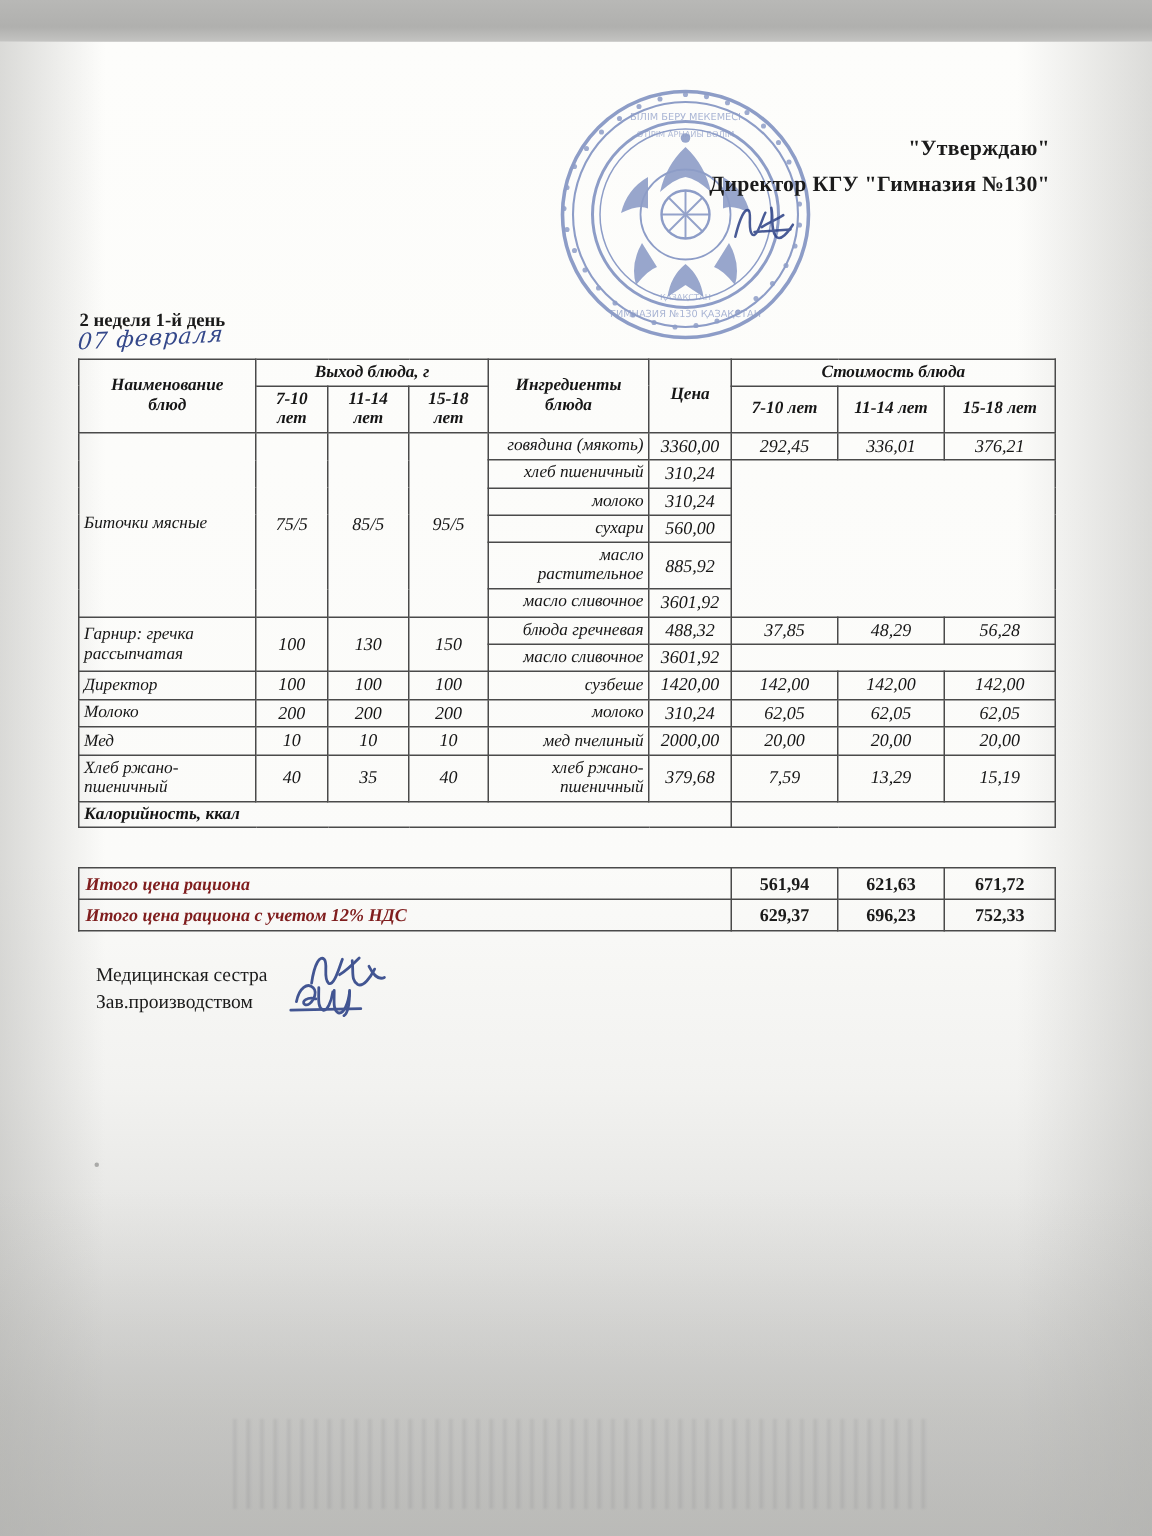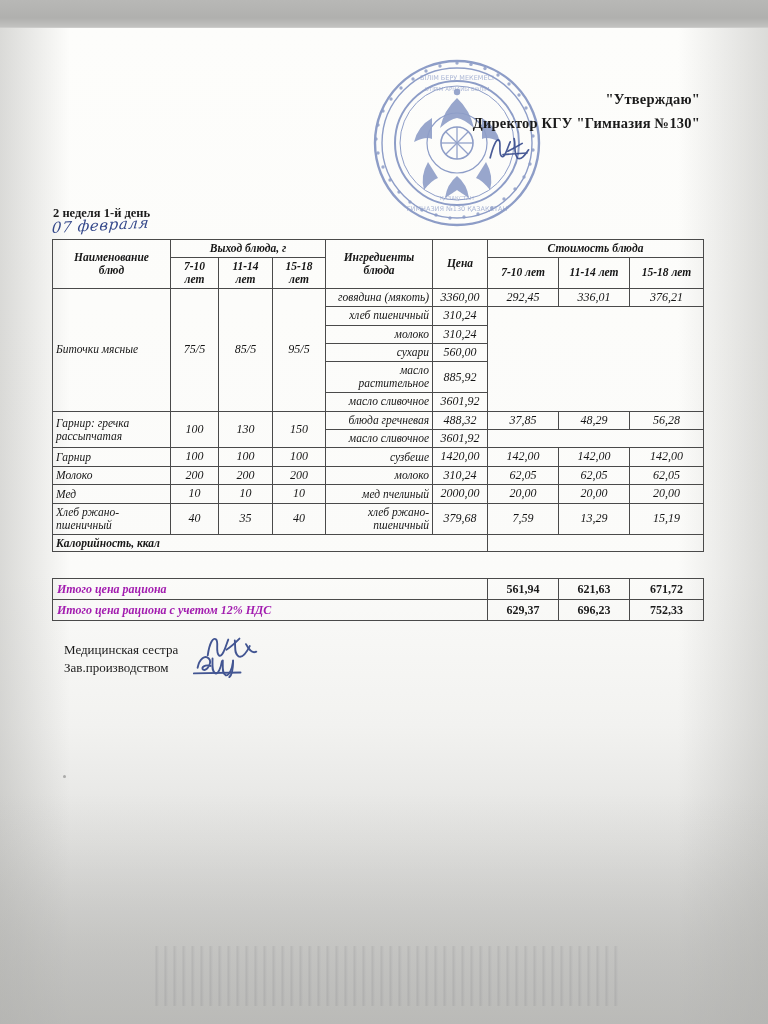--- a/index.html
+++ b/index.html
@@ -173,21 +173,21 @@
   table.tot td {
     border: 1px solid #4a4a4a;
     padding: 2px 4px;
     height: 16px;
   }
   td.tot-label {
     text-align: left;
     font-weight: bold;
     font-style: italic;
     font-size: 12px;
-    color: #a21caf;
+    color: #7f1d1d;
   }
   td.tot-val {
     text-align: center;
     font-weight: bold;
     font-size: 12px;
   }
 
   
   #signoff {
     position: absolute;
@@ -423,21 +423,21 @@
           </tr>
           <tr>
             <td class="ingr">
               <div>масло сливочное</div>
             </td>
             <td class="price">3601,92</td>
             <td class="cost blank" colspan="3" rowspan="1"></td>
           </tr>
           <tr>
             <td class="name" rowspan="1">
-              <div>Гарнир</div>
+              <div>Директор</div>
             </td>
             <td class="num" rowspan="1">100</td>
             <td class="num" rowspan="1">100</td>
             <td class="num" rowspan="1">100</td>
             <td class="ingr">
               <div>сузбеше</div>
             </td>
             <td class="price">1420,00</td>
             <td class="cost">142,00</td>
             <td class="cost">142,00</td>

